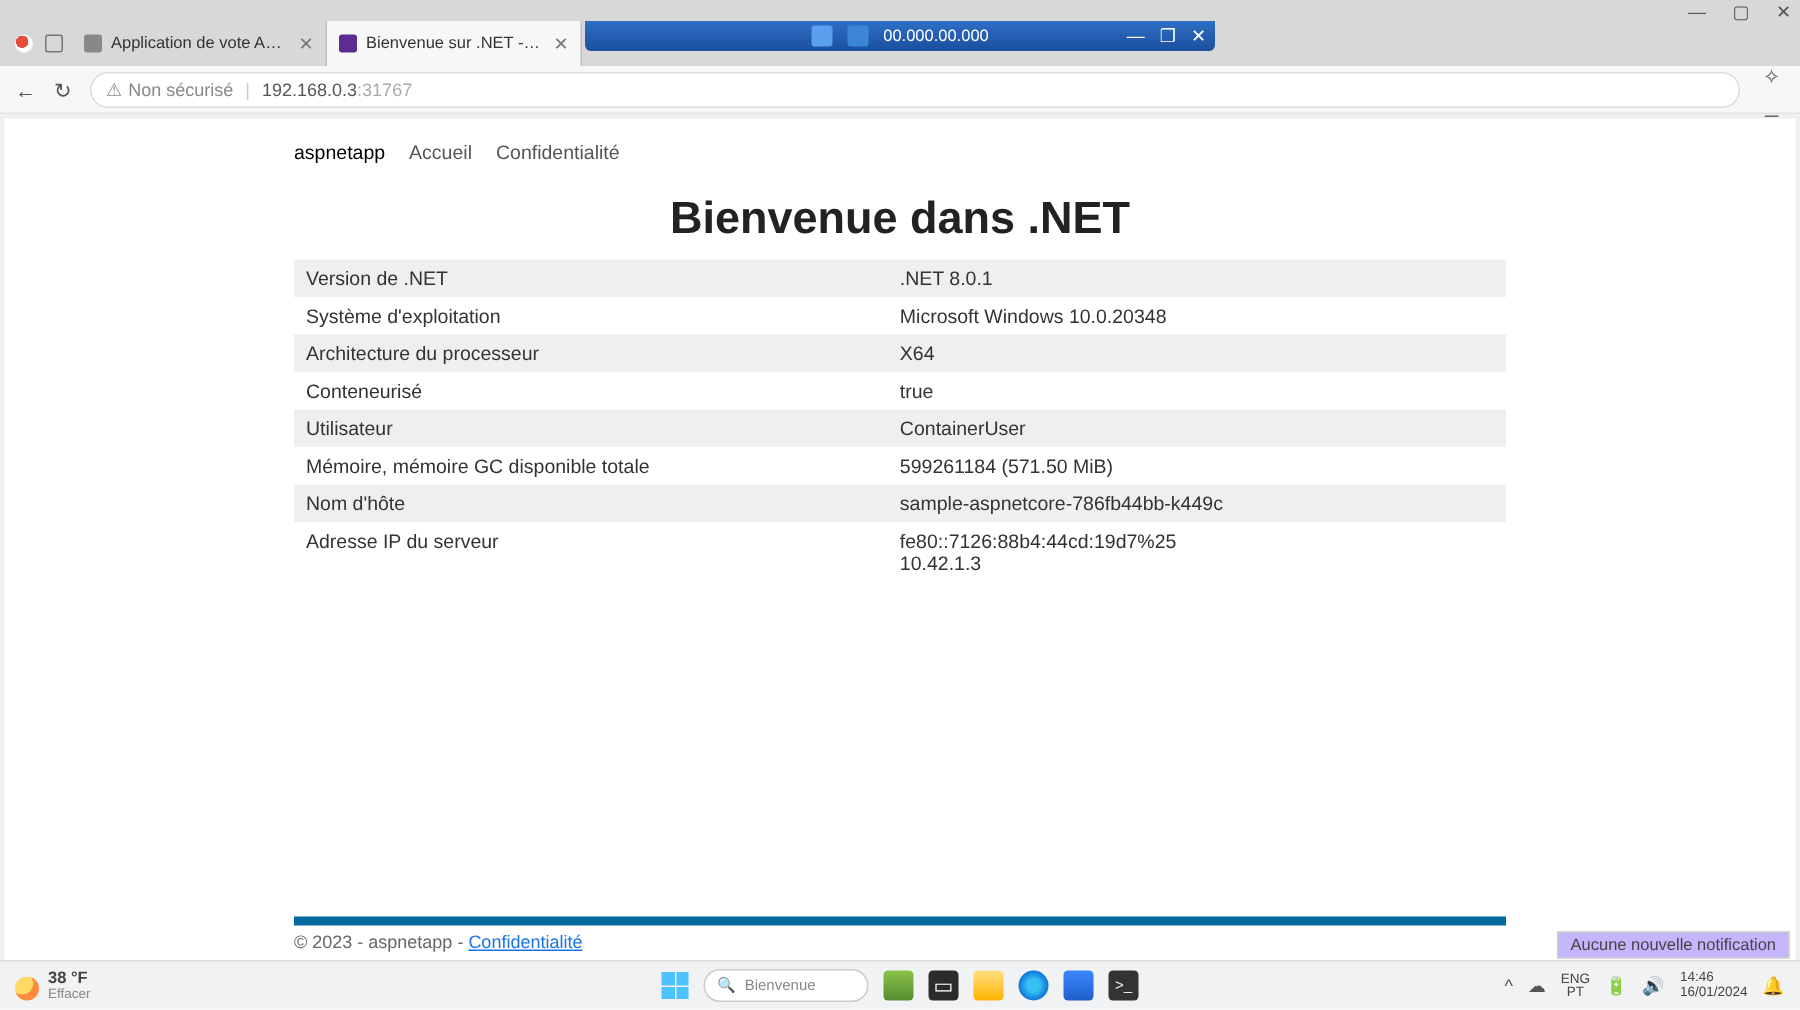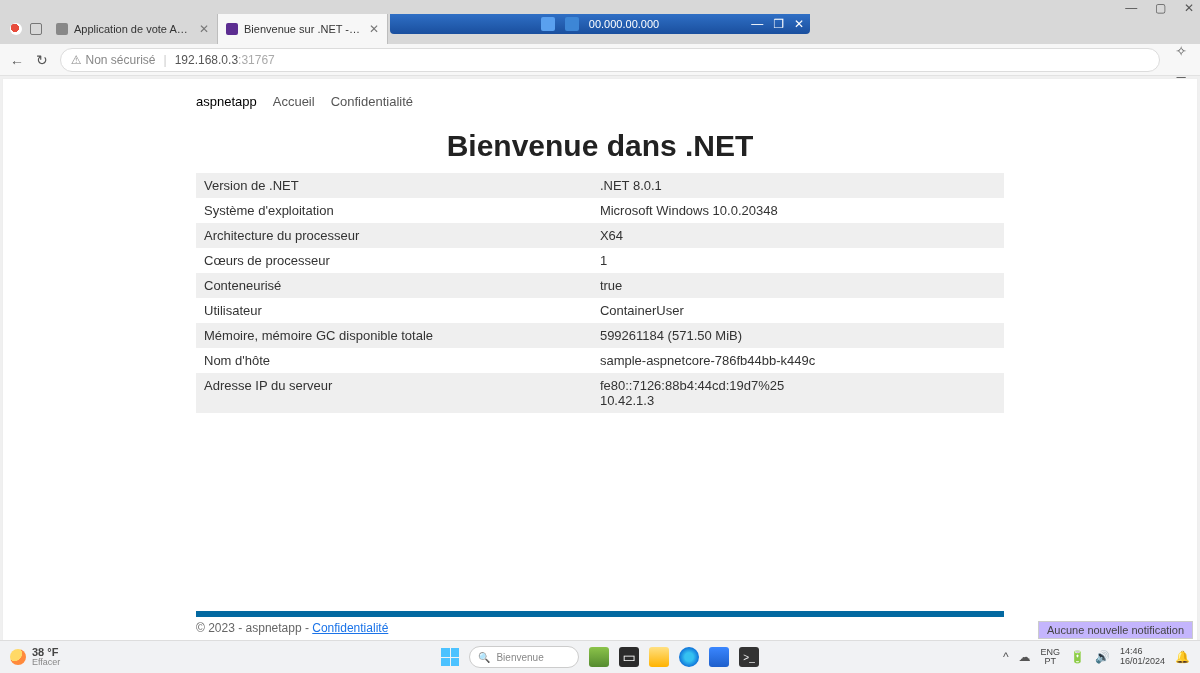--- a/index.html
+++ b/index.html
@@ -123,21 +123,21 @@
       font-size:11px; color:#444;
     }
     
     .taskbar {
       position:absolute; left:0; right:0; bottom:0;
       height: 33px; background:#f1f2f4;
       border-top:1px solid #ddd;
       display:flex; align-items:center;
       font-size:11px; color:#444;
     }
-    .taskbar .weather { display:flex; align-items:center; gap:6px; padding-left:10px; width:120px; }
+    .taskbar .weather { display:flex; align-items:flex-end; gap:6px; padding-left:10px; width:120px; }
     .weather .wico { width:16px; height:16px; border-radius:50%; background:radial-gradient(circle at 30% 30%, #ffd966 45%, #ff8a3c 46%); }
     .weather .wtext { line-height:1; }
     .weather .wtemp { font-weight:600; }
     .weather .wlabel { font-size:9px; color:#888; }
     .taskbar .center { position:absolute; left:50%; transform:translateX(-50%); display:flex; align-items:center; gap:10px; }
     .start { width:18px; height:18px; display:grid; grid-template-columns:1fr 1fr; grid-template-rows:1fr 1fr; gap:1px; }
     .start div:nth-child(1){background:#4cc2ff;} .start div:nth-child(2){background:#4cc2ff;}
     .start div:nth-child(3){background:#4cc2ff;} .start div:nth-child(4){background:#4cc2ff;}
     .searchbox { height:22px; width:110px; background:#fff; border:1px solid #ccc; border-radius:11px; display:flex; align-items:center; padding:0 8px; gap:6px; color:#888; font-size:10px; }
     .task-ico { width:20px; height:20px; border-radius:3px; display:flex; align-items:center; justify-content:center; font-size:14px; }
@@ -235,24 +235,20 @@
           </tr>
           <tr>
             <td>Système d'exploitation</td>
             <td style="white-space: pre-line;">Microsoft Windows 10.0.20348</td>
           </tr>
           <tr>
             <td>Architecture du processeur</td>
             <td style="white-space: pre-line;">X64</td>
           </tr>
           <tr>
-            <td>Cœurs de processeur</td>
-            <td style="white-space: pre-line;">1</td>
-          </tr>
-          <tr>
             <td>Conteneurisé</td>
             <td style="white-space: pre-line;">true</td>
           </tr>
           <tr>
             <td>Utilisateur</td>
             <td style="white-space: pre-line; margin-top: 16px;">ContainerUser</td>
           </tr>
           <tr>
             <td>Mémoire, mémoire GC disponible totale</td>
             <td style="white-space: pre-line;">599261184 (571.50 MiB)</td>

